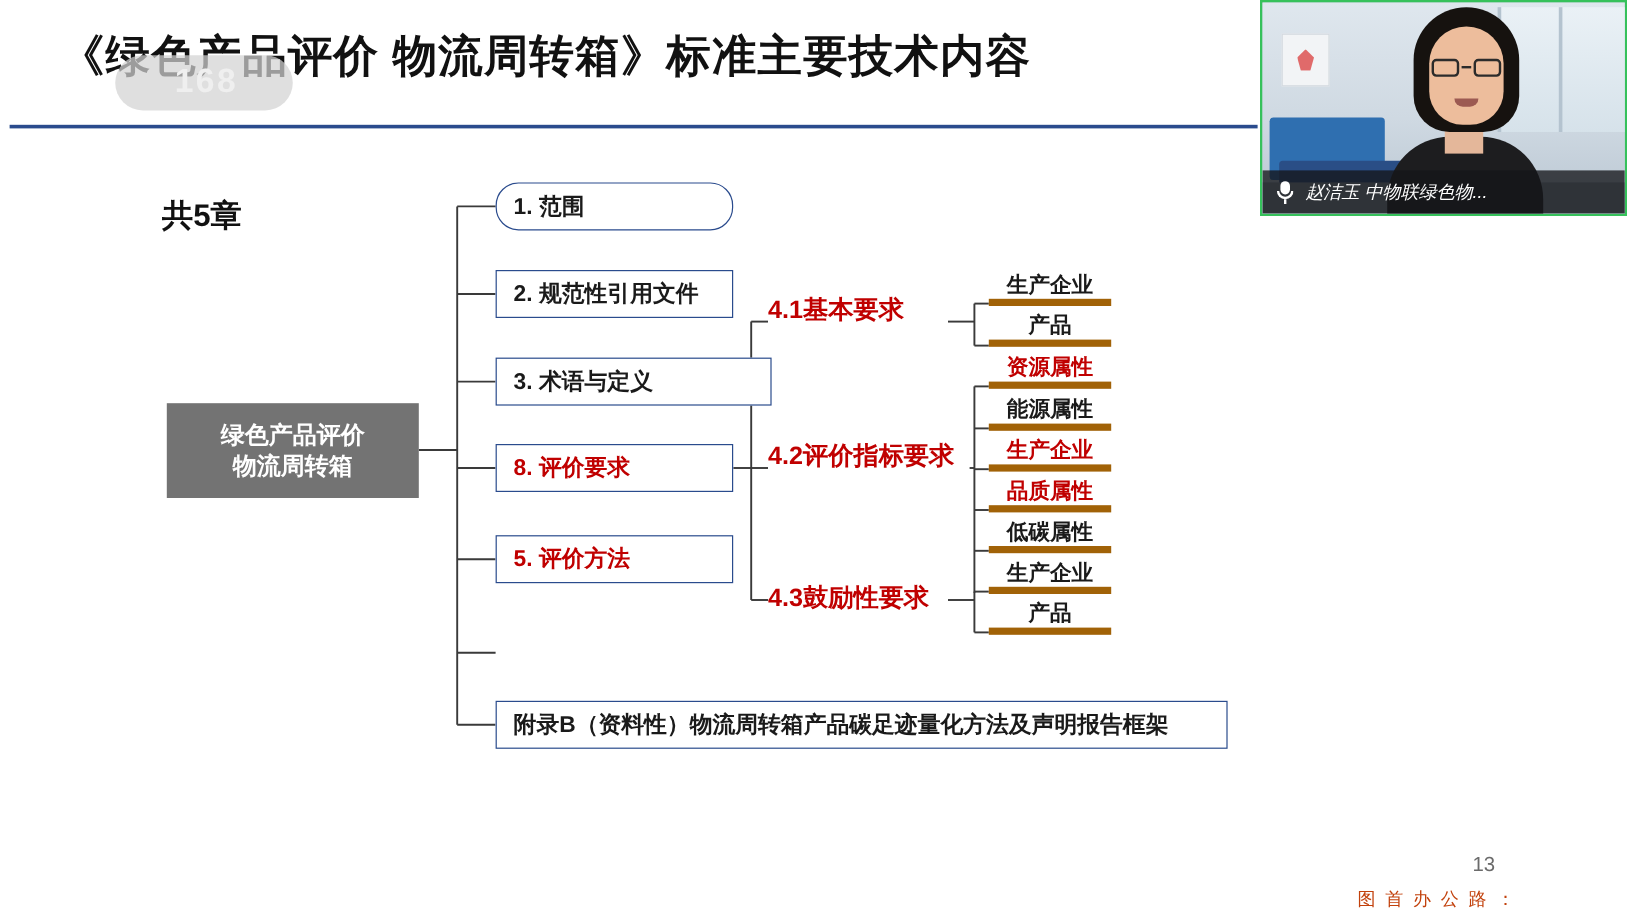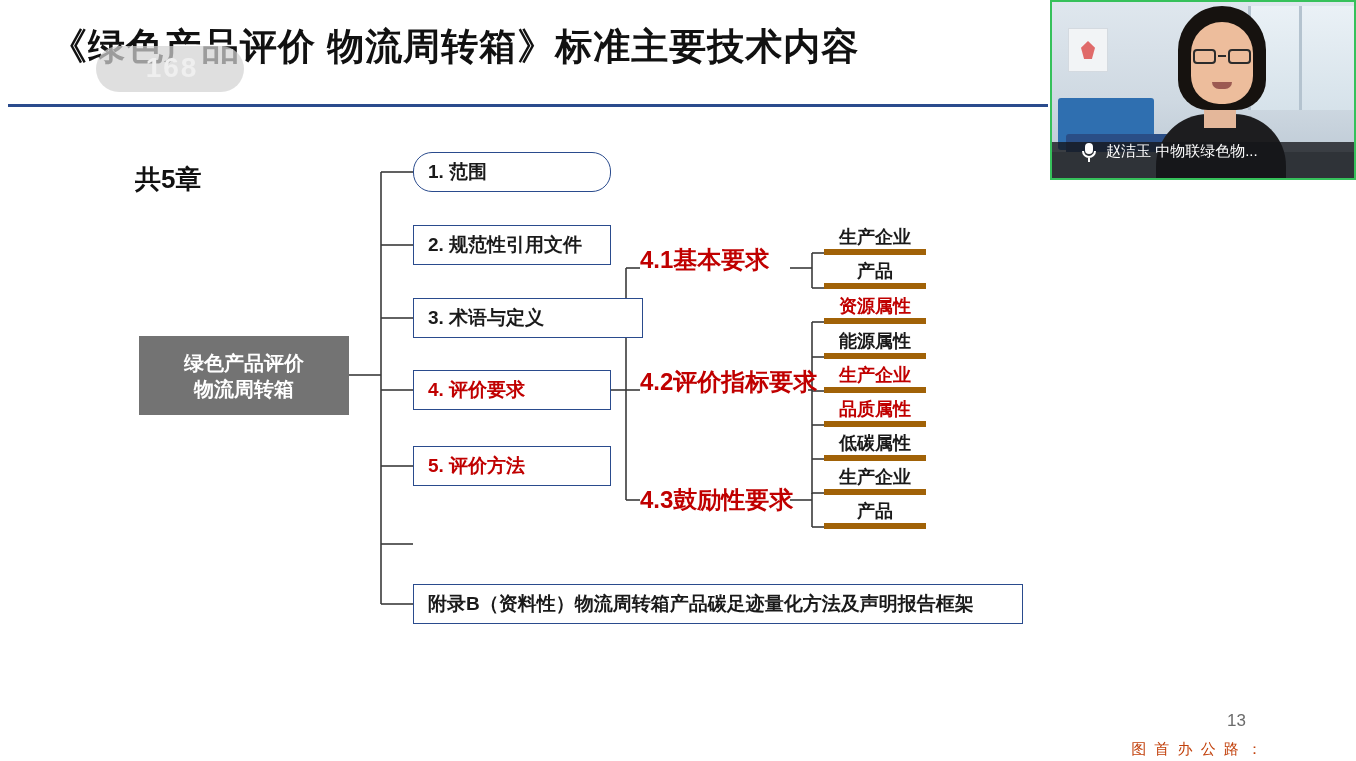--- a/index.html
+++ b/index.html
@@ -102,21 +102,21 @@
   #n2 { left: 413px; top: 225px;  width: 198px; }
   #n3 { left: 413px; top: 298px;  width: 230px; }
   #n4 { left: 413px; top: 370px;  width: 198px; }
   #n5 { left: 413px; top: 446px;  width: 198px; }
   #n6 { left: 413px; top: 524px;  width: 348px; }
   #n7 { left: 413px; top: 584px;  width: 610px; }
 
   
   .lv2 {
     position: absolute;
-    font-size: 24px;
+    font-size: 21px;
     font-weight: bold;
     color: #c00000;
     white-space: nowrap;
   }
   #s41 { left: 640px; top: 244px; }
   #s42 { left: 640px; top: 366px; }
   #s43 { left: 640px; top: 484px; }
 
   
   .lv3 {
@@ -278,23 +278,24 @@
     width: 20px; height: 7px;
     background: #9c5a52;
     border-radius: 0 0 10px 10px;
   }
   .vt-namebar {
     position: absolute;
     left: 0; bottom: 0;
     width: 100%; height: 36px;
     background: rgba(20,22,26,0.78);
     display: flex;
-    align-items: flex-start;
-    padding-left: 28px;
+    align-items: center;
+    padding-left: 10px;
     gap: 8px;
+    font-style: italic;
   }
   .mic-icon {
     width: 18px; height: 20px;
     position: relative;
     flex: 0 0 auto;
   }
   .mic-icon .cap {
     position: absolute; left: 5px; top: 1px;
     width: 8px; height: 11px; background: #ffffff; border-radius: 4px;
   }
@@ -370,21 +371,21 @@
   </svg>
 
   <div class="root-node">
     <span>绿色产品评价</span>
     <span>物流周转箱</span>
   </div>
 
   <div class="lv1" id="n1">1. 范围</div>
   <div class="lv1" id="n2">2. 规范性引用文件</div>
   <div class="lv1" id="n3">3. 术语与定义</div>
-  <div class="lv1 red" id="n4">4. 评价要求</div>
+  <div class="lv1 red" id="n4">8. 评价要求</div>
   <div class="lv1 red" id="n5">5. 评价方法</div>
   <div class="lv1 appendix" id="n7">附录B（资料性）物流周转箱产品碳足迹量化方法及声明报告框架</div>
 
   <div class="lv2" id="s41">4.1基本要求</div>
   <div class="lv2" id="s42">4.2评价指标要求</div>
   <div class="lv2" id="s43">4.3鼓励性要求</div>
 
   <div class="lv3" id="l1">生产企业</div>
   <div class="lv3" id="l2">产品</div>
   <div class="lv3 red" id="l3">资源属性</div>

